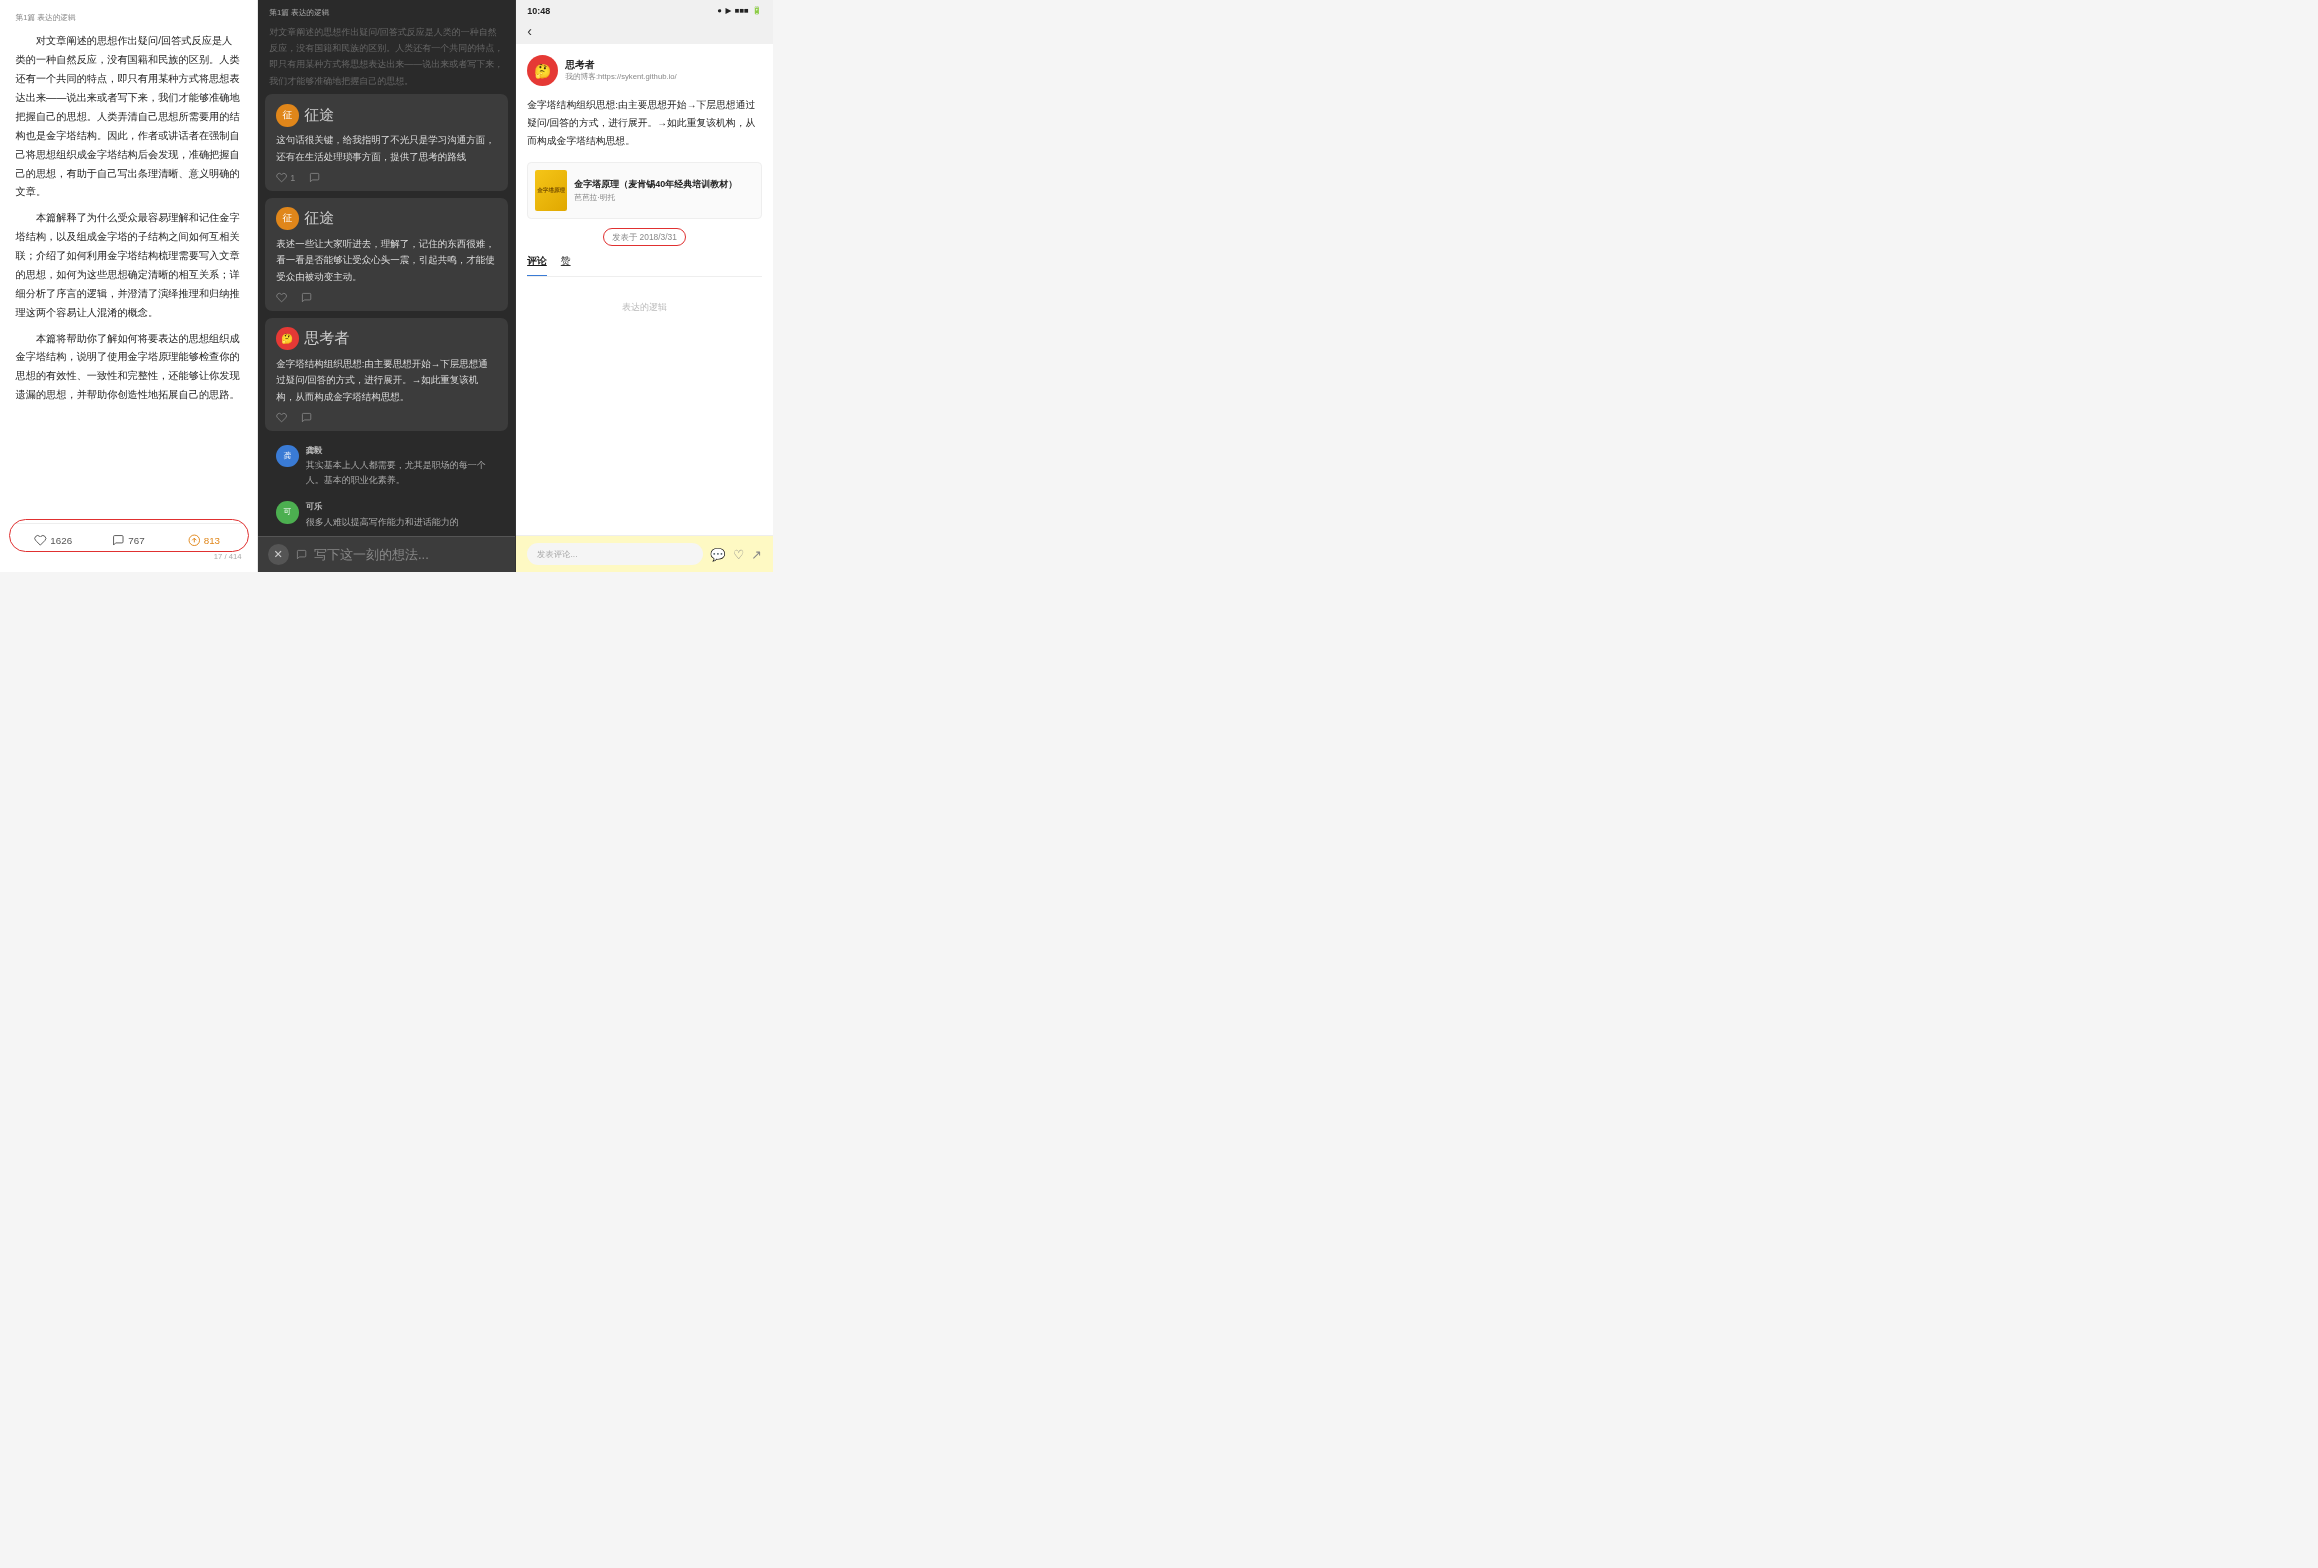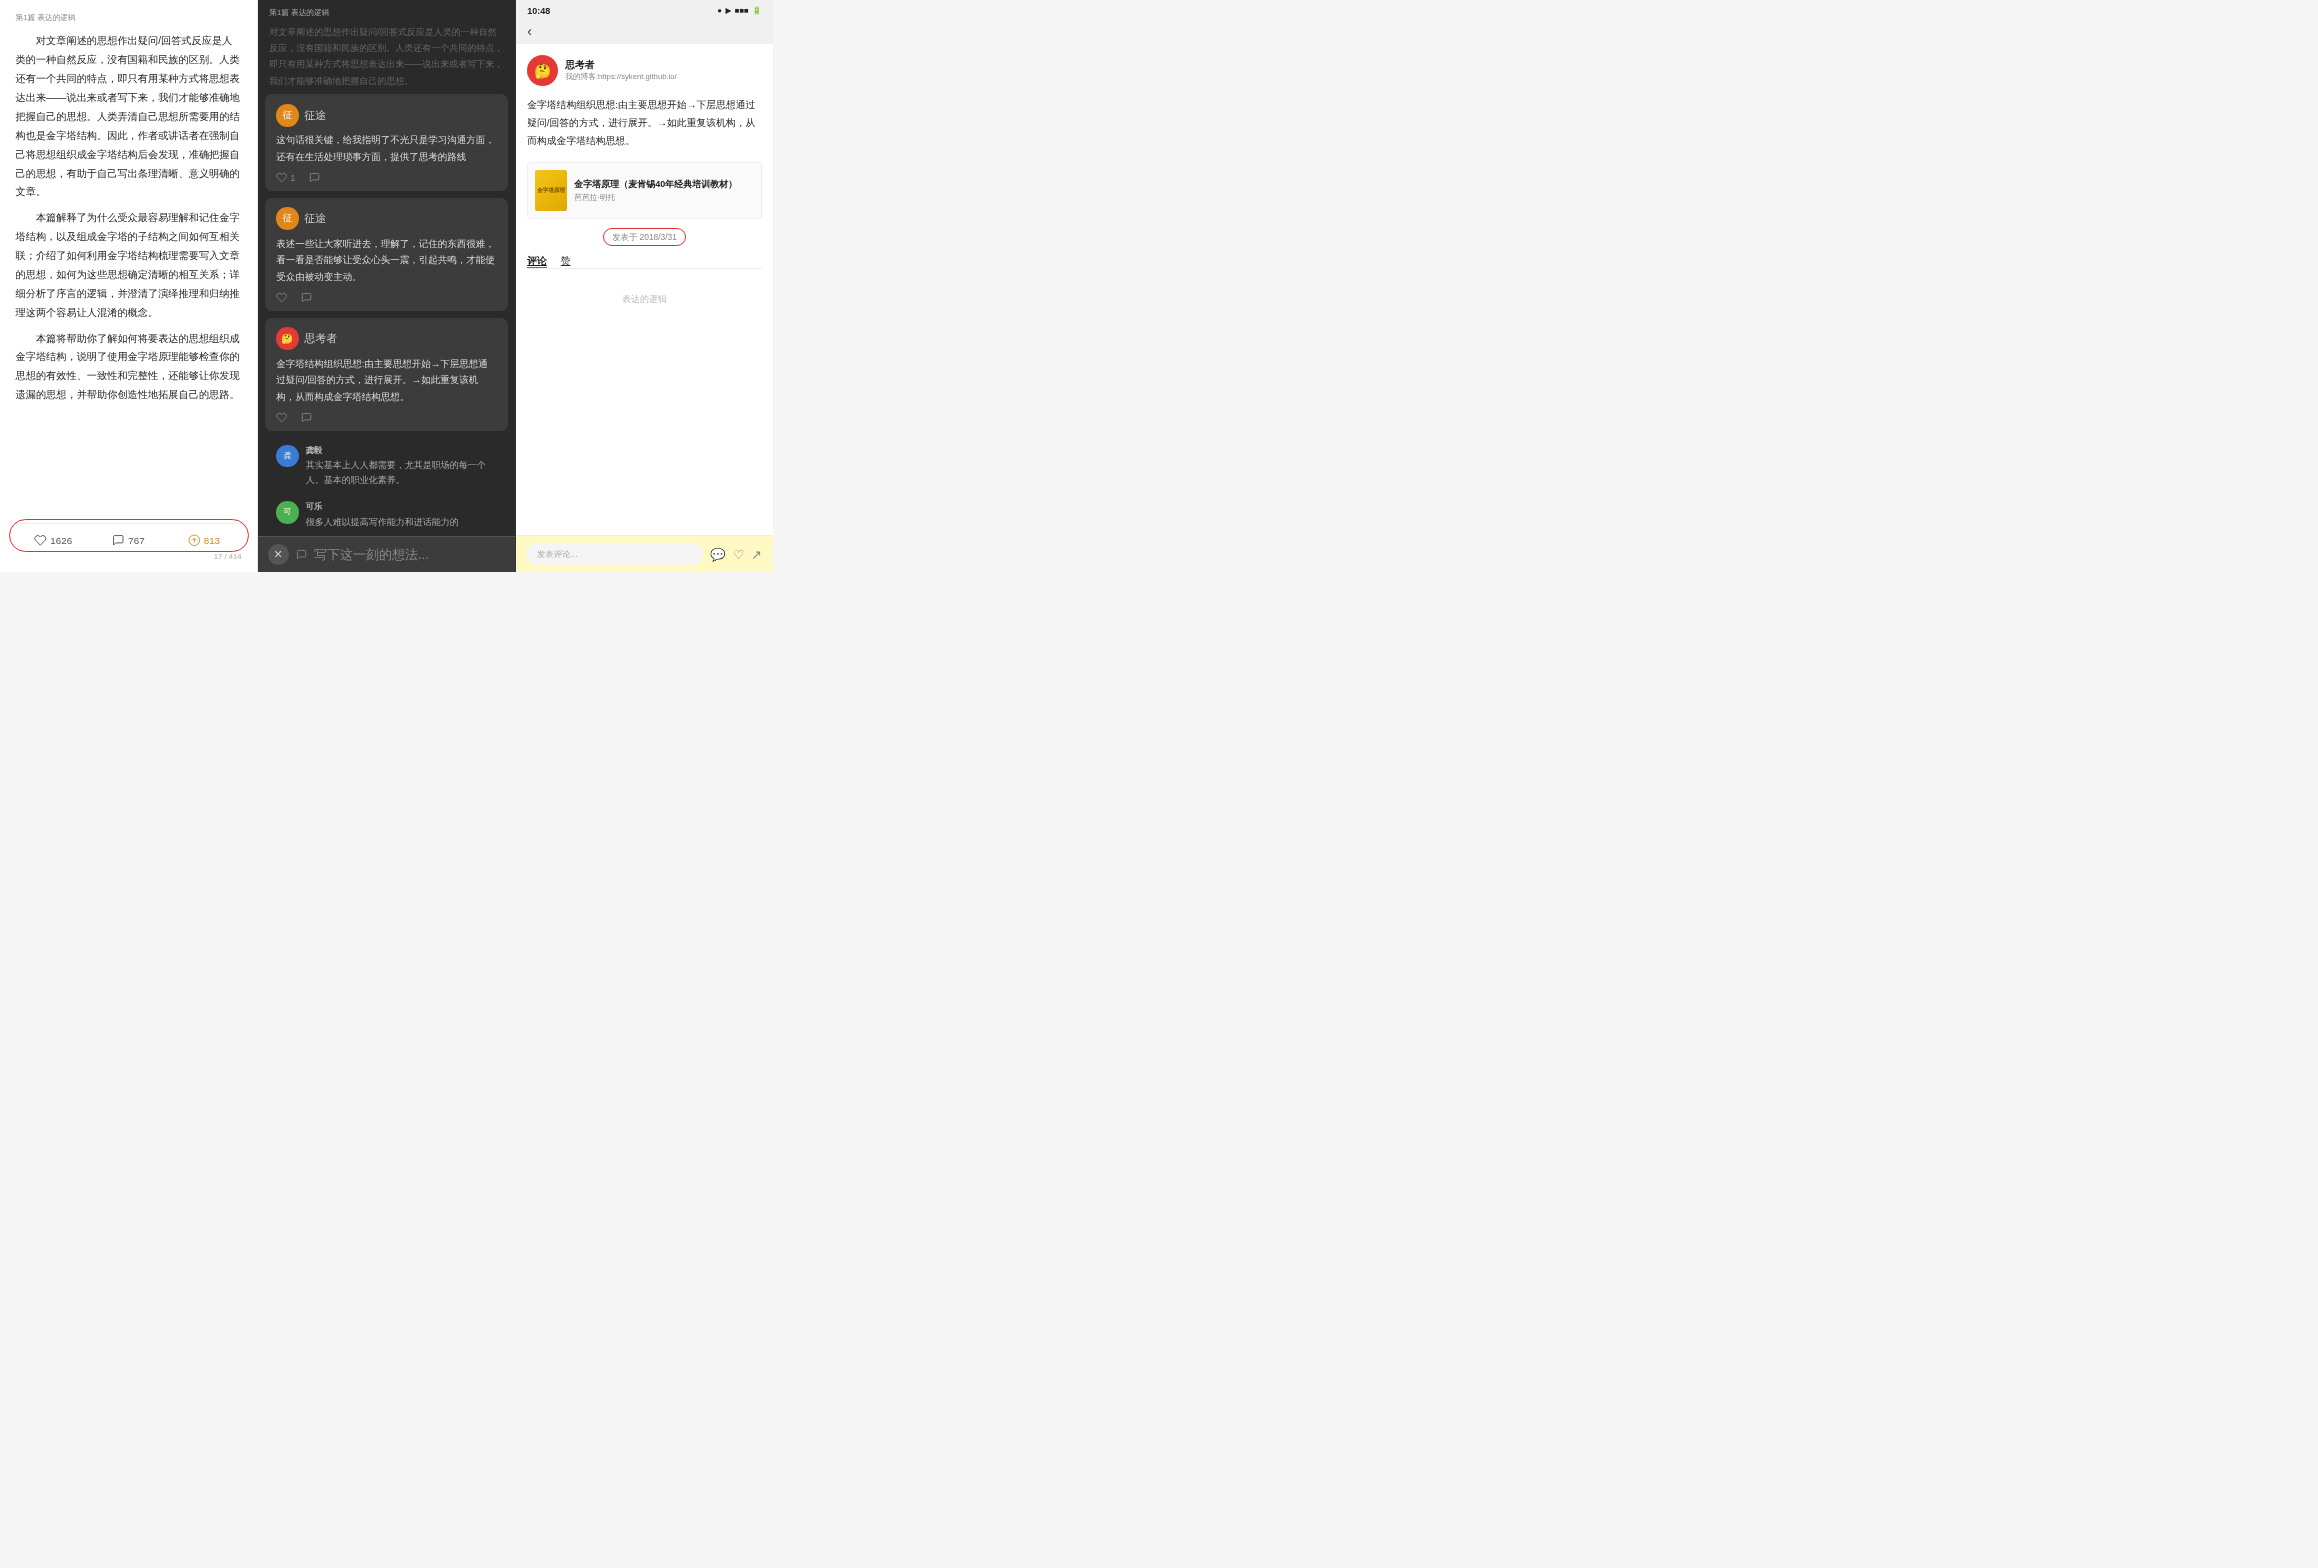--- a/index.html
+++ b/index.html
@@ -132,21 +132,21 @@
       flex-shrink: 0;
       display: flex; align-items: center; justify-content: center;
       font-size: 9.8px;
       color: #fff;
     }
     .avatar-circle.orange { background: #e0861a; }
     .avatar-circle.blue { background: #3a7bd5; }
     .avatar-circle.green { background: #4caf50; }
     .avatar-circle.red { background: #e53935; }
     .commenter-name {
-      font-size: 11px;
+      font-size: 15px;
       color: #ccc;
       font-weight: 500;
     }
     .comment-text {
       font-size: 9.5px;
       color: #ddd;
       line-height: 1.75;
       margin-bottom: 7px;
     }
     .comment-actions {
@@ -308,21 +308,21 @@
     }
     .tabs-row {
       display: flex;
       gap: 14px;
       border-bottom: 0.7px solid #eee;
       margin-bottom: 9.8px;
     }
     .tab-item {
       font-size: 9.8px;
       color: #333;
-      padding-bottom: 0;
+      padding-bottom: 8px;
       cursor: pointer;
       position: relative;
       text-decoration: underline;
     }
     .tab-item.active {
       color: #1a1a1a;
       font-weight: 600;
     }
     .tab-item.active::after {
       content: '';

